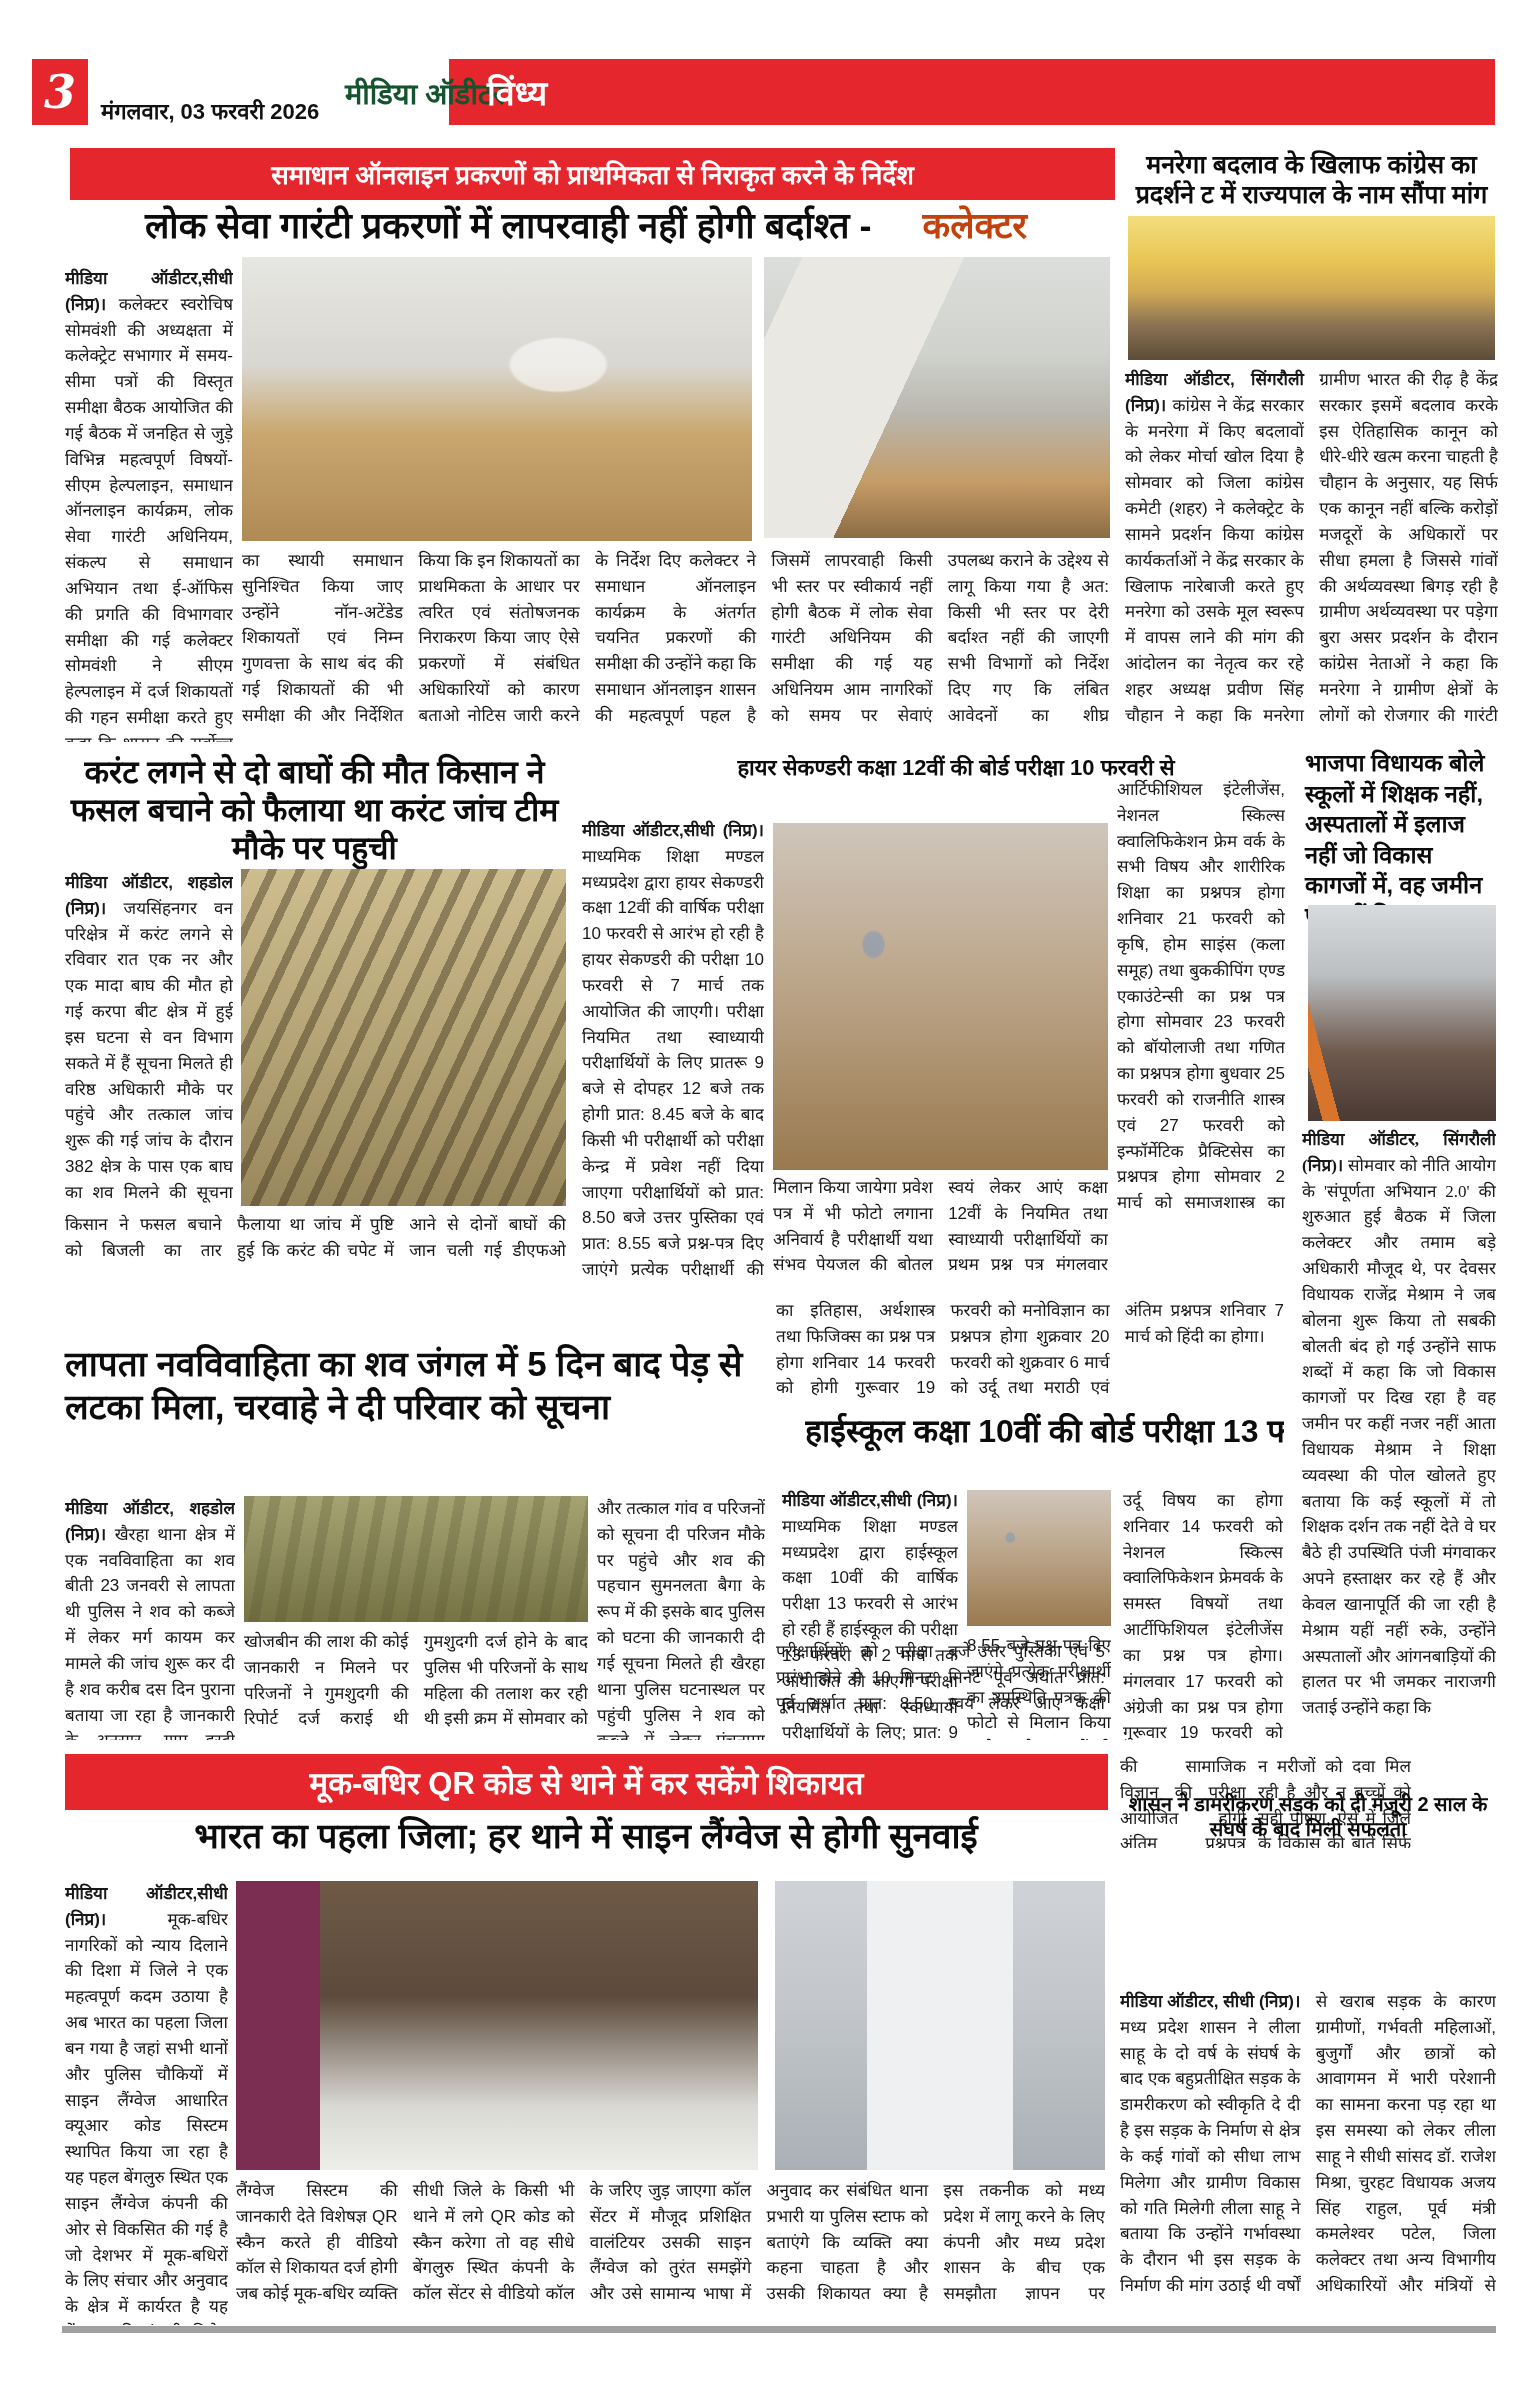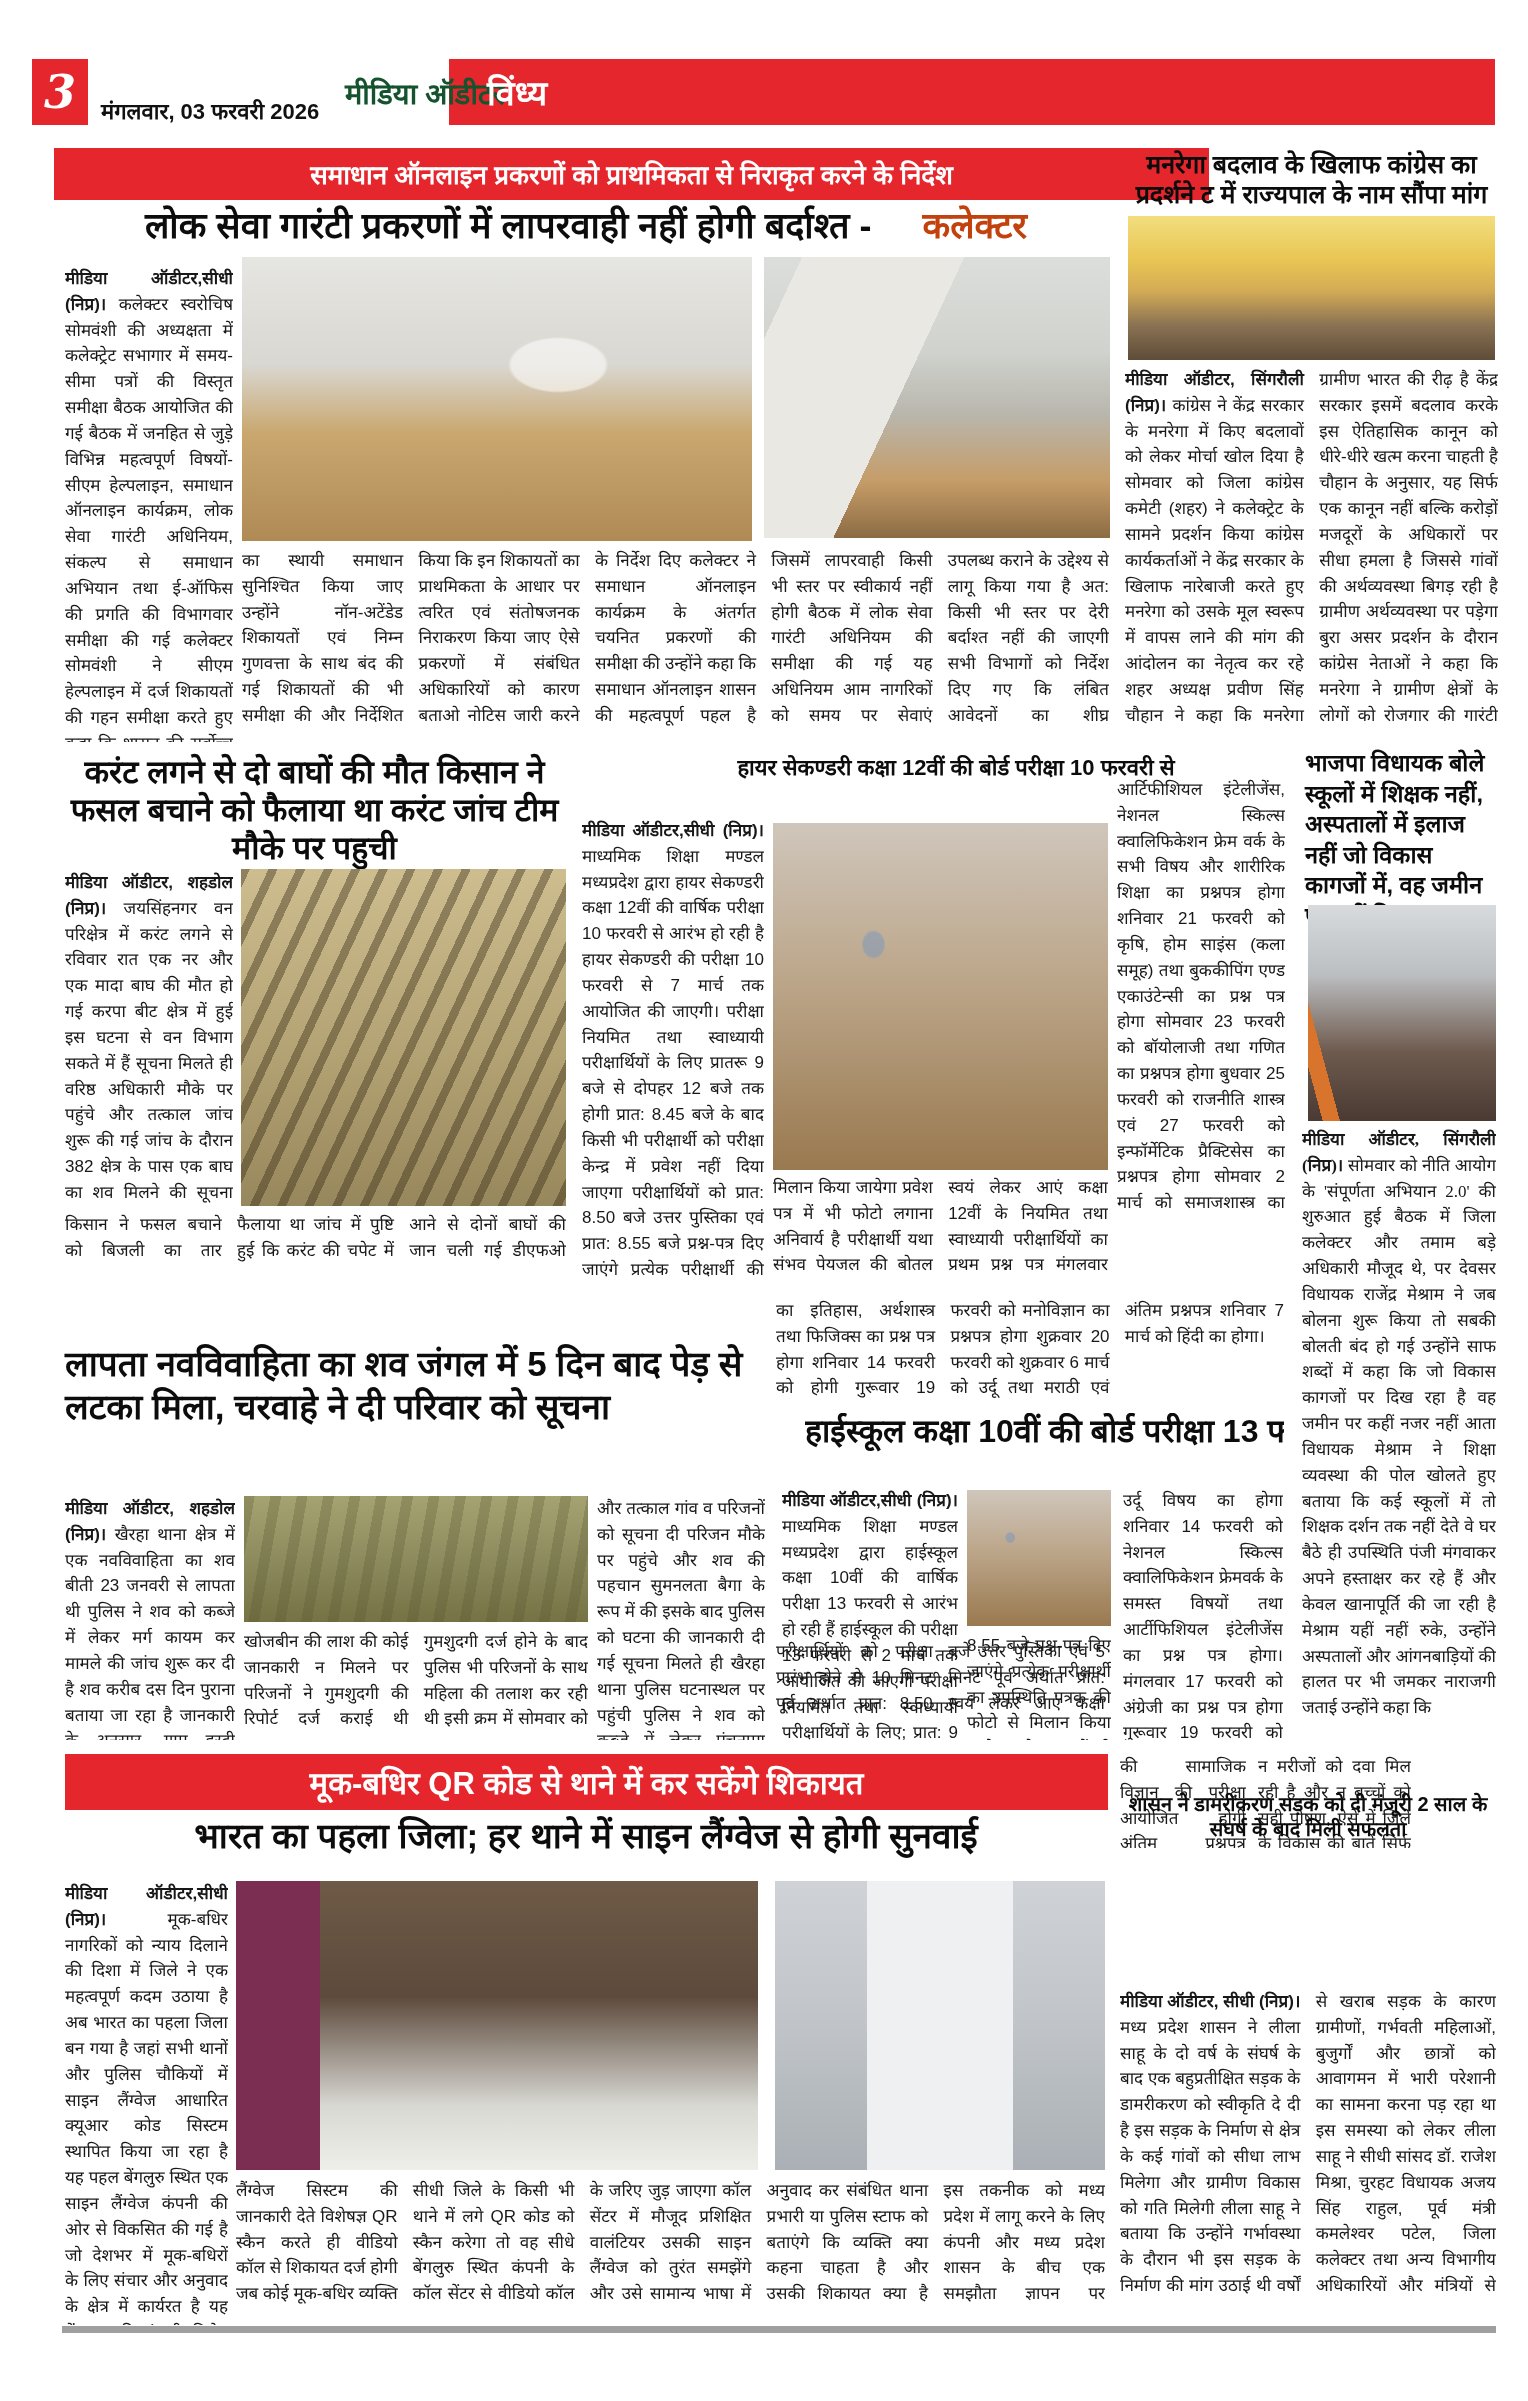--- a/index.html
+++ b/index.html
@@ -66,21 +66,21 @@
   <div class="pagenum">3</div>
   <div class="hdr-white">
     <span class="hdr-date">मंगलवार, 03 फरवरी 2026</span>
     <span class="hdr-sep"></span>
     <span class="hdr-logo">मीडिया ऑडीटर</span>
   </div>
   <div class="hdr-section">विंध्य</div>
 </div>
 
 <div>
-  <div class="abs kicker" style="left:54px;top:148px;width:1155px;height:52px;">समाधान ऑनलाइन प्रकरणों को प्राथमिकता से निराकृत करने के निर्देश</div>
+  <div class="abs kicker" style="left:70px;top:148px;width:1045px;height:52px;">समाधान ऑनलाइन प्रकरणों को प्राथमिकता से निराकृत करने के निर्देश</div>
   <div class="abs hl one ctr" style="left:62px;top:205px;width:1048px;height:56px;font-size:36px;"><span>लोक सेवा गारंटी प्रकरणों में लापरवाही नहीं होगी बर्दाश्त - </span><span style="color:#c2410c;margin-left:41px;">कलेक्टर</span></div>
   <div class="abs body-txt" style="left:65px;top:266px;width:168px;height:476px;overflow:hidden;">
     <span class="dl">मीडिया ऑडीटर,सीधी (निप्र)।</span>
     <span>कलेक्टर स्वरोचिष सोमवंशी की अध्यक्षता में कलेक्ट्रेट सभागार में समय-सीमा पत्रों की विस्तृत समीक्षा बैठक आयोजित की गई बैठक में जनहित से जुड़े विभिन्न महत्वपूर्ण विषयों-सीएम हेल्पलाइन, समाधान ऑनलाइन कार्यक्रम, लोक सेवा गारंटी अधिनियम, संकल्प से समाधान अभियान तथा ई-ऑफिस की प्रगति की विभागवार समीक्षा की गई कलेक्टर सोमवंशी ने सीएम हेल्पलाइन में दर्ज शिकायतों की गहन समीक्षा करते हुए कहा कि शासन की सर्वोच्च प्राथमिकता आम नागरिकों की समस्याओं का</span>
   </div>
   <div class="abs ph ph-meeting1" style="left:242px;top:257px;width:510px;height:284px;"></div>
   <div class="abs ph ph-meeting2" style="left:764px;top:257px;width:346px;height:281px;"></div>
   <div class="abs body-txt cols5" style="left:242px;top:548px;width:867px;height:194px;overflow:hidden;">का स्थायी समाधान सुनिश्चित किया जाए उन्होंने नॉन-अटेंडेड शिकायतों एवं निम्न गुणवत्ता के साथ बंद की गई शिकायतों की भी समीक्षा की और निर्देशित किया कि इन शिकायतों का प्राथमिकता के आधार पर त्वरित एवं संतोषजनक निराकरण किया जाए ऐसे प्रकरणों में संबंधित अधिकारियों को कारण बताओ नोटिस जारी करने के निर्देश दिए कलेक्टर ने समाधान ऑनलाइन कार्यक्रम के अंतर्गत चयनित प्रकरणों की समीक्षा की उन्होंने कहा कि समाधान ऑनलाइन शासन की महत्वपूर्ण पहल है जिसमें लापरवाही किसी भी स्तर पर स्वीकार्य नहीं होगी बैठक में लोक सेवा गारंटी अधिनियम की समीक्षा की गई यह अधिनियम आम नागरिकों को समय पर सेवाएं उपलब्ध कराने के उद्देश्य से लागू किया गया है अत: किसी भी स्तर पर देरी बर्दाश्त नहीं की जाएगी सभी विभागों को निर्देश दिए गए कि लंबित आवेदनों का शीघ्र निराकरण कर भविष्य में किसी भी आवेदन को समय-सीमा से बाहर न जाने दिया जाए , समीक्षा की उन्होंने अभियान के अंतर्गत शिविरों का व्यापक प्रचार-प्रसार कर अधिक से अधिक नागरिकों को लाभान्वित करने को कहा आवेदनों का समयबद्ध, पारदर्शी एवं गुणवत्तापूर्ण निराकरण सुनिश्चित करने के निर्देश दिए उन्होंने कहा कि यह अभियान शासन और जनता के बीच विश्वास का सेतु है, जिसे पूरी गंभीरता से क्रियान्वित किया जाए अंत में ई-ऑफिस प्रणाली की विभागवार प्रगति की समीक्षा की गई</div>
 </div>
 

